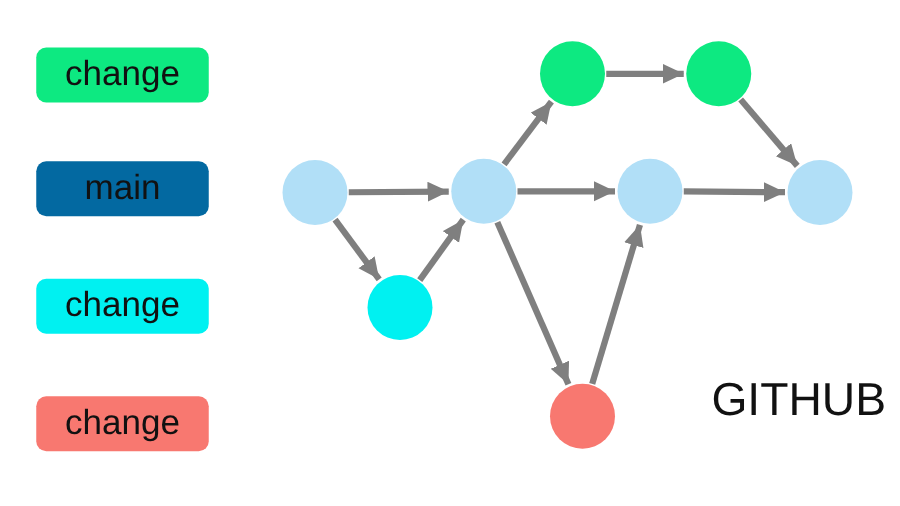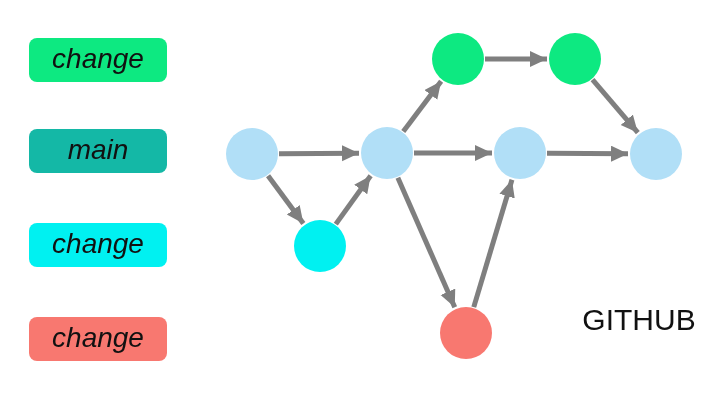--- a/index.html
+++ b/index.html
@@ -32,48 +32,47 @@
     border-radius: 8px;
     display: flex;
     align-items: center;
     justify-content: center;
   }
   .legend-item span {
     font-size: 28px;
     color: #111111;
     line-height: 1;
     padding-bottom: 3px;
-    font-style: italic;
   }
   #flow-svg {
     position: absolute;
     left: 0;
     top: 0;
   }
   .flow-title {
     position: absolute;
     left: 568px;
     top: 302px;
     width: 142px;
     text-align: center;
-    font-size: 30px;
+    font-size: 37px;
     line-height: 35px;
     color: #111111;
   }
 </style>
 </head>
 <body>
 
 <div class="canvas">
 
   <div class="legend">
     <div class="legend-item" style="top: 38px; background-color: rgb(13, 233, 129);">
       <span>change</span>
     </div>
-    <div class="legend-item" style="top: 129px; background-color: #14b8a6;">
+    <div class="legend-item" style="top: 129px; background-color: #0369a1;">
       <span>main</span>
     </div>
     <div class="legend-item" style="top: 223px; background-color: rgb(0, 241, 241);">
       <span>change</span>
     </div>
     <div class="legend-item" style="top: 317px; background-color: rgb(248, 120, 112);">
       <span>change</span>
     </div>
   </div>
 

